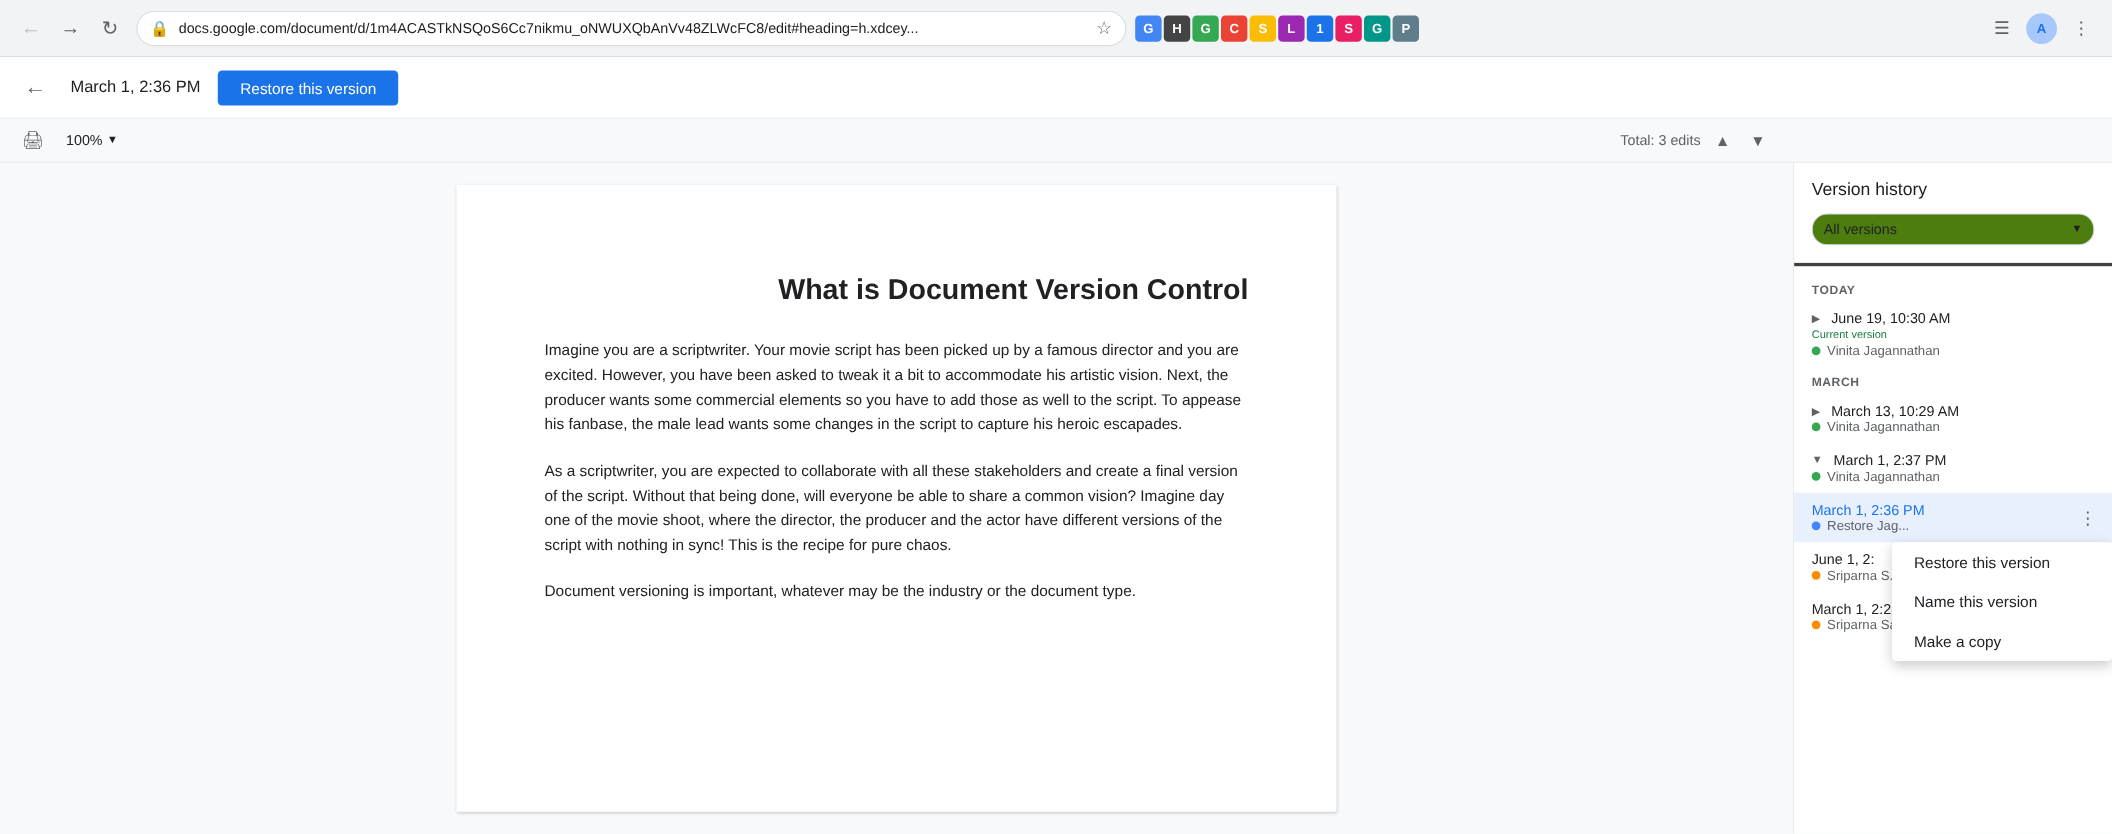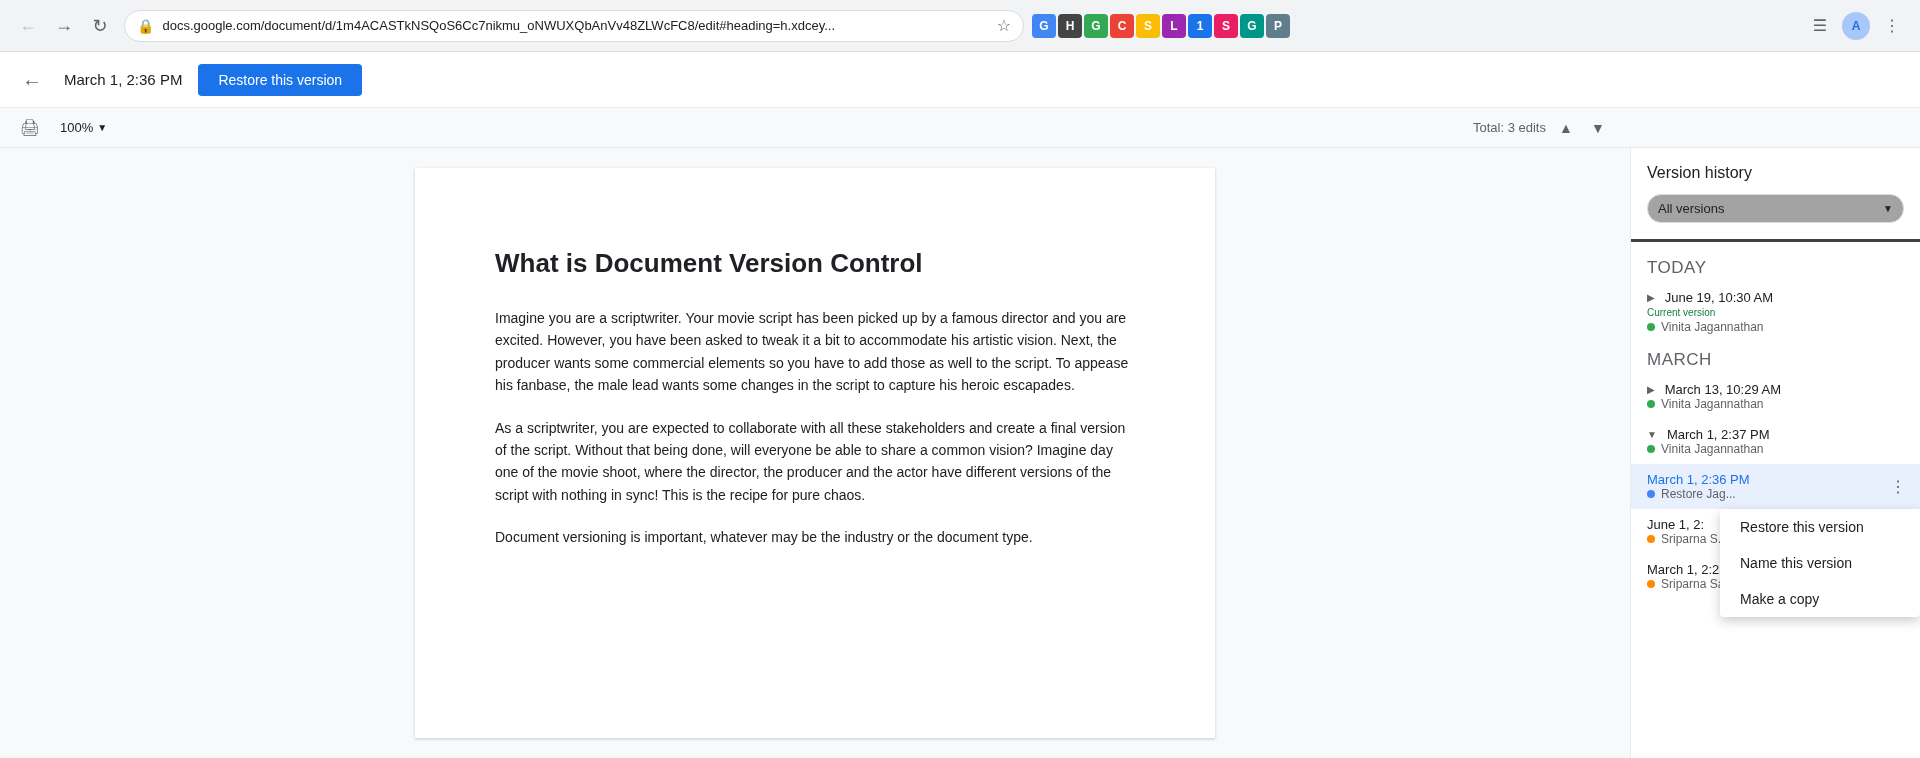--- a/index.html
+++ b/index.html
@@ -176,20 +176,21 @@
       min-height: 500px;
       padding: 80px 80px 60px 80px;
       box-shadow: 0 1px 3px rgba(0,0,0,0.2);
     }
     .doc-heading {
       font-size: 26px;
       font-weight: 700;
       color: #202124;
       margin-bottom: 28px;
       font-family: Arial, sans-serif;
+      text-align: right;
     }
     .doc-paragraph {
       font-size: 14px;
       line-height: 1.6;
       color: #202124;
       margin-bottom: 20px;
       font-family: Arial, sans-serif;
     }
 
     
@@ -214,31 +215,31 @@
     .version-filter {
       display: flex;
       align-items: center;
       justify-content: space-between;
       font-size: 13px;
       color: #202124;
       padding: 6px 10px;
       border: 1px solid #dadce0;
       border-radius: 14px;
       cursor: pointer;
-      background: #a3a3a3;
+      background: #4d7c0f;
     }
 
     .version-list {
       flex: 1;
       overflow-y: auto;
       padding: 8px 0;
     }
     .section-label {
-      font-size: 17px;
-      font-weight: 400;
+      font-size: 11px;
+      font-weight: 700;
       color: #5f6368;
       text-transform: uppercase;
       letter-spacing: 0.5px;
       padding: 8px 16px 4px 16px;
     }
     .version-item {
       padding: 8px 16px;
       cursor: pointer;
       position: relative;
     }

